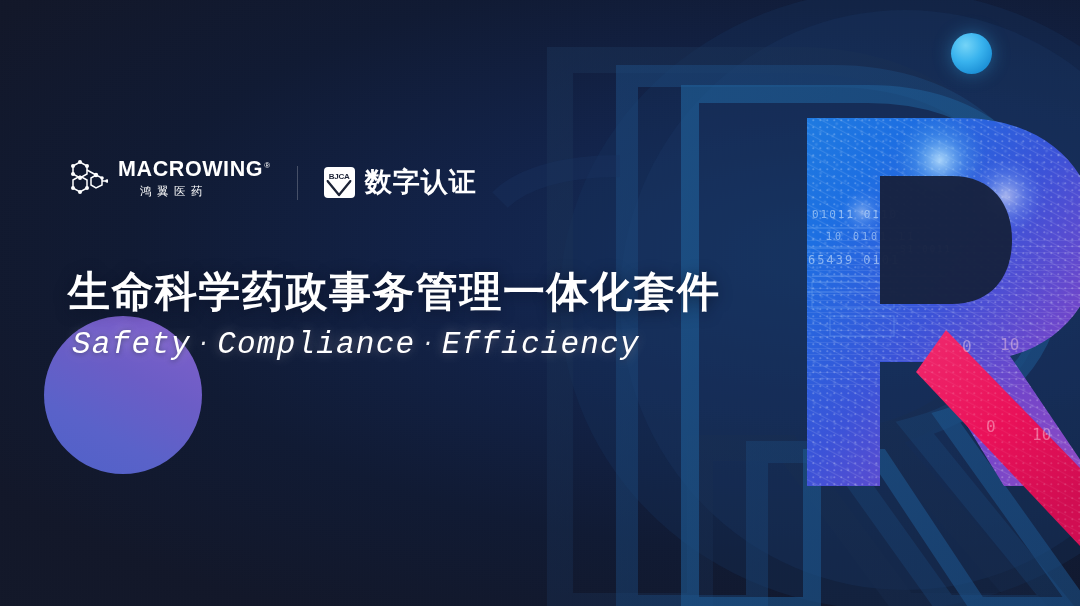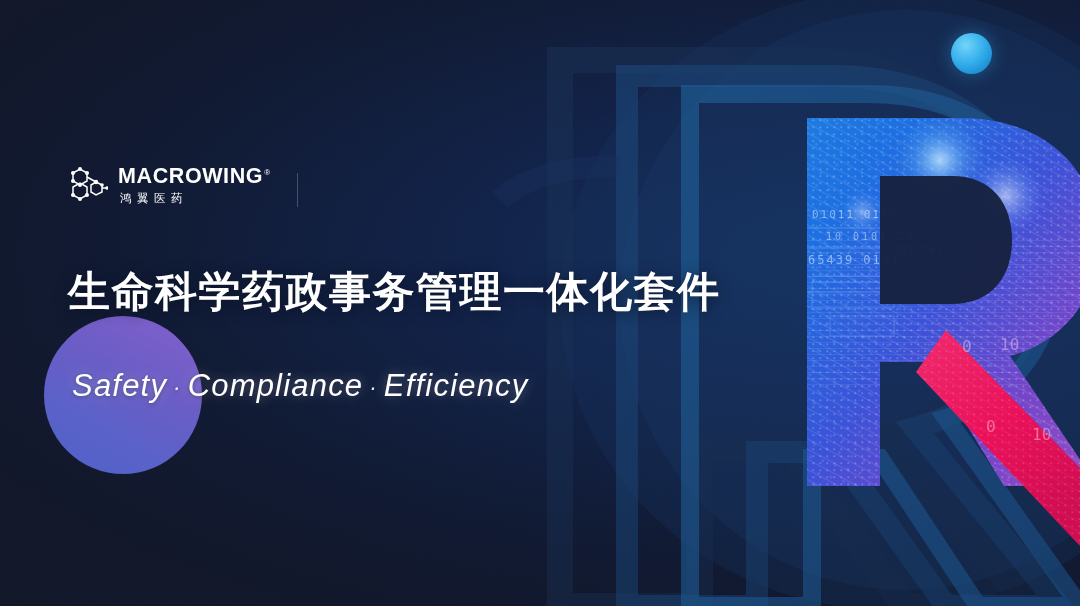--- a/index.html
+++ b/index.html
@@ -68,21 +68,21 @@
   
   .content {
     position: absolute;
     left: 0; top: 0;
     width: 1080px; height: 606px;
   }
 
   .logo-row {
     position: absolute;
     left: 66px;
-    top: 163px;
+    top: 156px;
     display: flex;
     align-items: flex-end;
     gap: 26px;
   }
 
   .logo { display: flex; align-items: center; }
 
   .logo-macrowing { gap: 10px; }
   .mol-icon { width: 42px; height: 44px; display: block; }
   .mw-text { display: flex; flex-direction: column; line-height: 1; }
@@ -100,20 +100,21 @@
     font-weight: 400;
     margin-left: 1px;
   }
   .mw-cn {
     color: #ffffff;
     font-size: 11.5px;
     letter-spacing: 5.5px;
     margin-top: 5px;
     padding-left: 2px;
     font-family: "DejaVu Sans", sans-serif;
+    margin-left: 20px;
   }
 
   .divider-bar {
     width: 1px;
     height: 34px;
     background: rgba(255,255,255,.22);
   }
 
   .logo-bjca { gap: 10px; }
   .bjca-mark {
@@ -165,23 +166,22 @@
   .subtitle {
     position: absolute;
     left: 72px;
     top: 327px;
     color: #ffffff;
     font-size: 31px;
     font-style: italic;
     font-weight: 400;
     letter-spacing: 1.2px;
     white-space: nowrap;
-    font-family: Liberation Sans, sans-serif;
+    font-family: Liberation Mono, monospace;
     text-shadow: 0 0 12px rgba(255,255,255,.35), 0 1px 5px rgba(20,25,55,.6);
-    margin-top: 41px;
   }
   .subtitle .sep {
     font-size: 22px;
     vertical-align: middle;
     padding: 0 6px;
     opacity: .92;
   }
 </style>
 </head>
 <body>
@@ -351,20 +351,29 @@
           </g>
         </svg>
         <div class="mw-text">
           <div class="mw-en"><span>MACROWING</span><span class="tm">®</span></div>
           <div class="mw-cn">鸿翼医药</div>
         </div>
       </div>
 
       <div class="divider-bar"></div>
 
+      <div class="logo logo-bjca">
+        <div class="bjca-mark">
+          <span class="bjca-text">BJCA</span>
+          <svg class="chev" width="25" height="17" viewBox="0 0 25 17">
+            <polyline points="1,1 12.5,15 24,1" fill="none" stroke="#1c2336" stroke-width="2.3" stroke-linejoin="round" stroke-linecap="round"></polyline>
+          </svg>
+        </div>
+        <div class="bjca-cn">数字认证</div>
+      </div>
 
     </div>
 
     <div class="title">生命科学药政事务管理一体化套件</div>
 
     <div class="subtitle">
       <span>Safety</span><span class="sep">·</span><span>Compliance</span><span class="sep">·</span><span>Efficiency</span>
     </div>
 
   </div>

